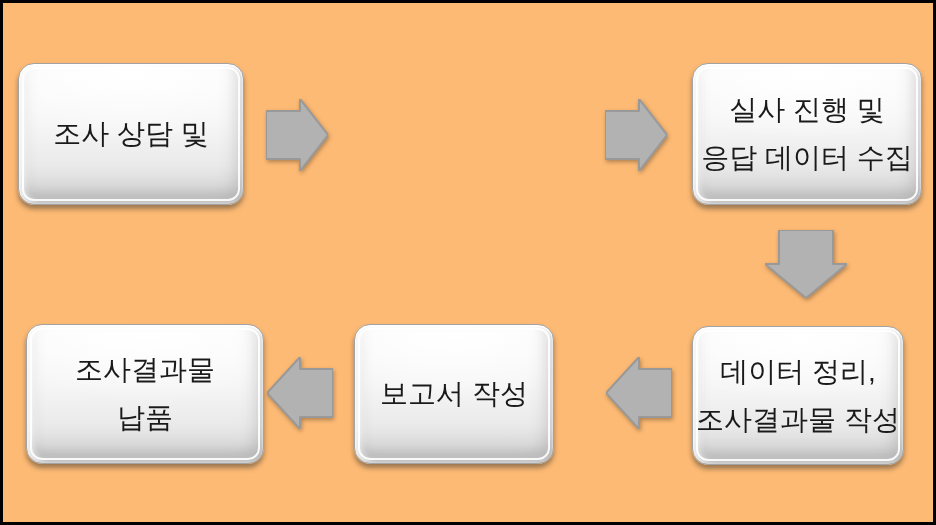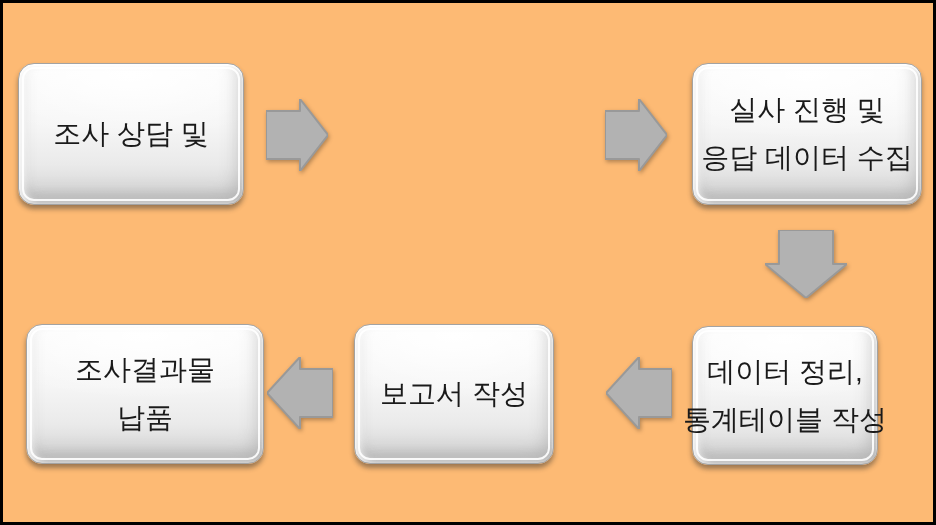--- a/index.html
+++ b/index.html
@@ -60,21 +60,21 @@
   .arrow polygon {
     stroke: #999999;
     stroke-width: 2;
     stroke-linejoin: round;
   }
   
   #box1 { left: 15px;  top: 60px;  width: 226px; height: 142px; }
   #box2 { left: 350px; top: 60px;  width: 228px; height: 142px; }
   #box3 { left: 689px; top: 60px;  width: 230px; height: 142px; }
   
-  #box4 { left: 689px; top: 323px; width: 186px; height: 139px; justify-content: center; }
+  #box4 { left: 689px; top: 323px; width: 212px; height: 139px; justify-content: center; }
   #box5 { left: 351px; top: 321px; width: 200px; height: 140px; }
   #box6 { left: 6px;   top: 321px; width: 238px; height: 140px; margin-left: 17px; }
   
   #arrow-r1 { left: 263px; top: 96px;  }
   #arrow-r2 { left: 602px; top: 96px;  }
   #arrow-d1 { left: 762px; top: 227px; }
   #arrow-l1 { left: 603px; top: 354px; }
   #arrow-l2 { left: 264px; top: 354px; }
 </style>
 </head>
@@ -99,21 +99,21 @@
     <span class="stepline">실사 진행 및</span>
     <span class="stepline">응답 데이터 수집</span>
   </div>
 
   <svg class="arrow" id="arrow-d1" width="82" height="68" viewBox="0 0 82 68">
     <polygon points="14,0 68,0 68,34 82,34 41,68 0,34 14,34" fill="#b2b2b2"></polygon>
   </svg>
 
   <div class="stepbox" id="box4">
     <span class="stepline">데이터 정리,</span>
-    <span class="stepline">통계테이블 작성</span>
+    <span class="stepline">조사결과물 작성</span>
   </div>
 
   <svg class="arrow" id="arrow-l1" width="66" height="72" viewBox="0 0 66 72">
     <polygon points="66,12 66,60 33,60 33,72 0,36 33,0 33,12" fill="#b2b2b2"></polygon>
   </svg>
 
   <div class="stepbox" id="box5">
     <span class="stepline">보고서 작성</span>
   </div>
 

